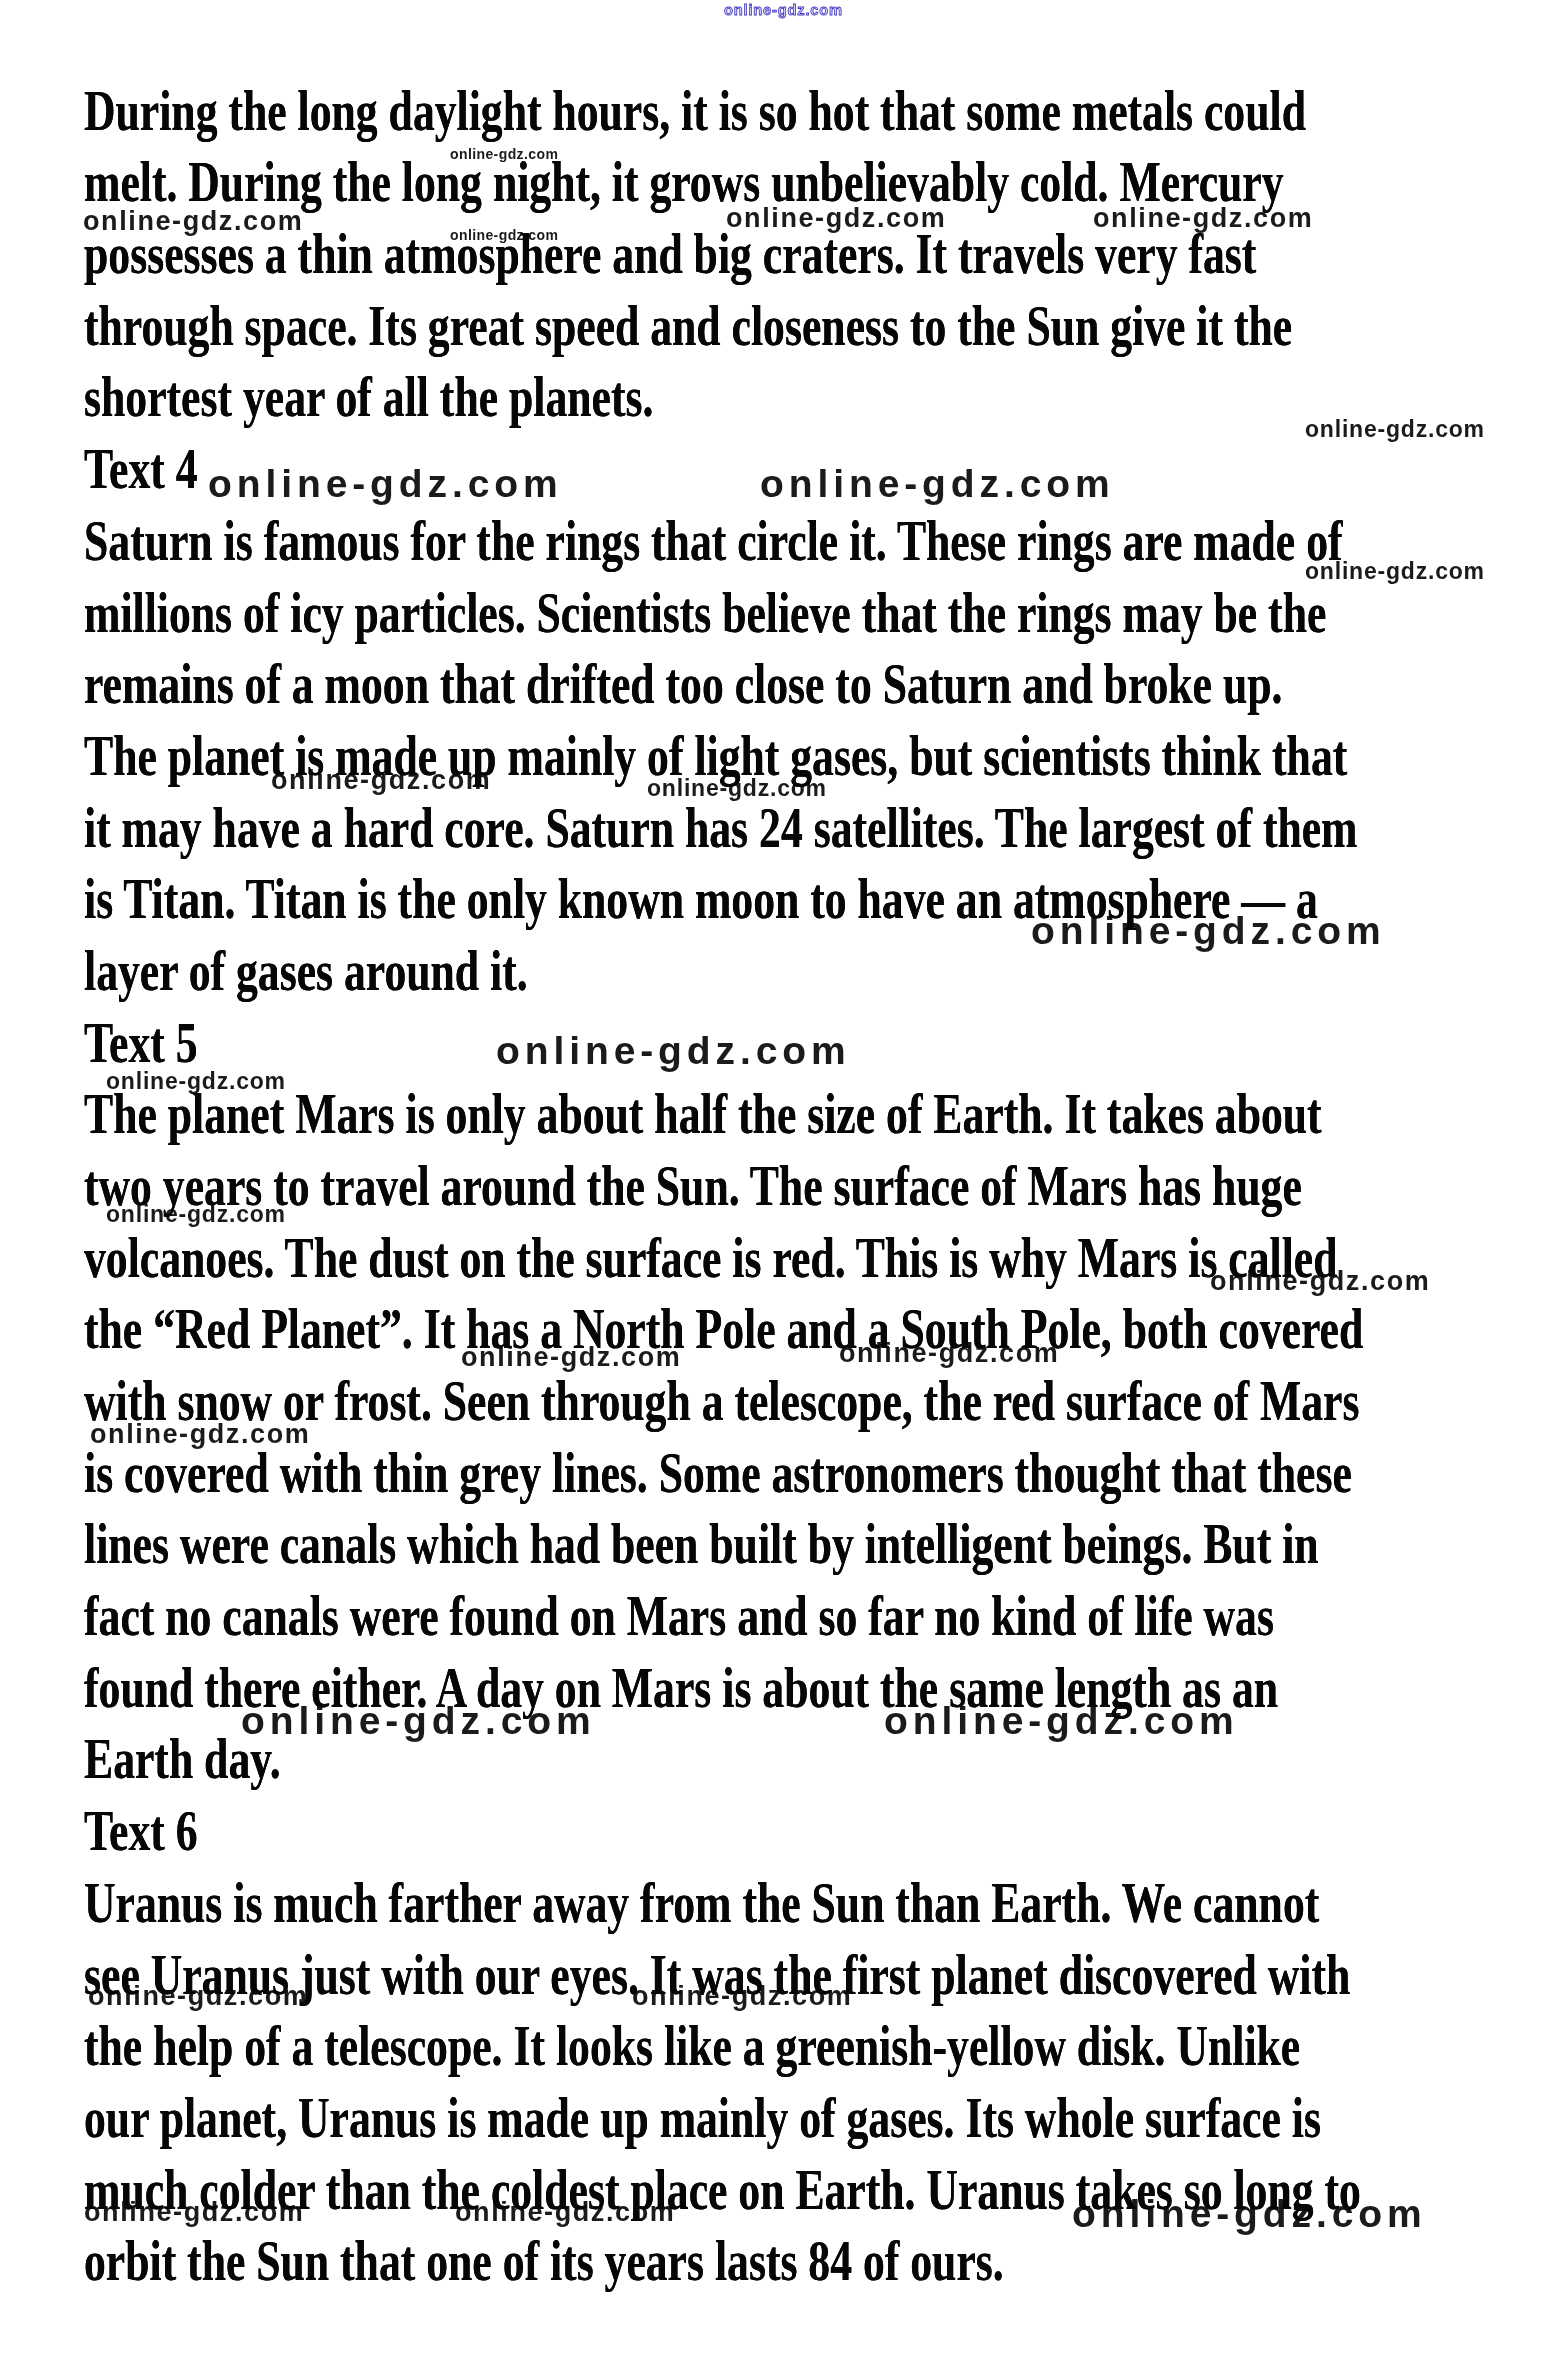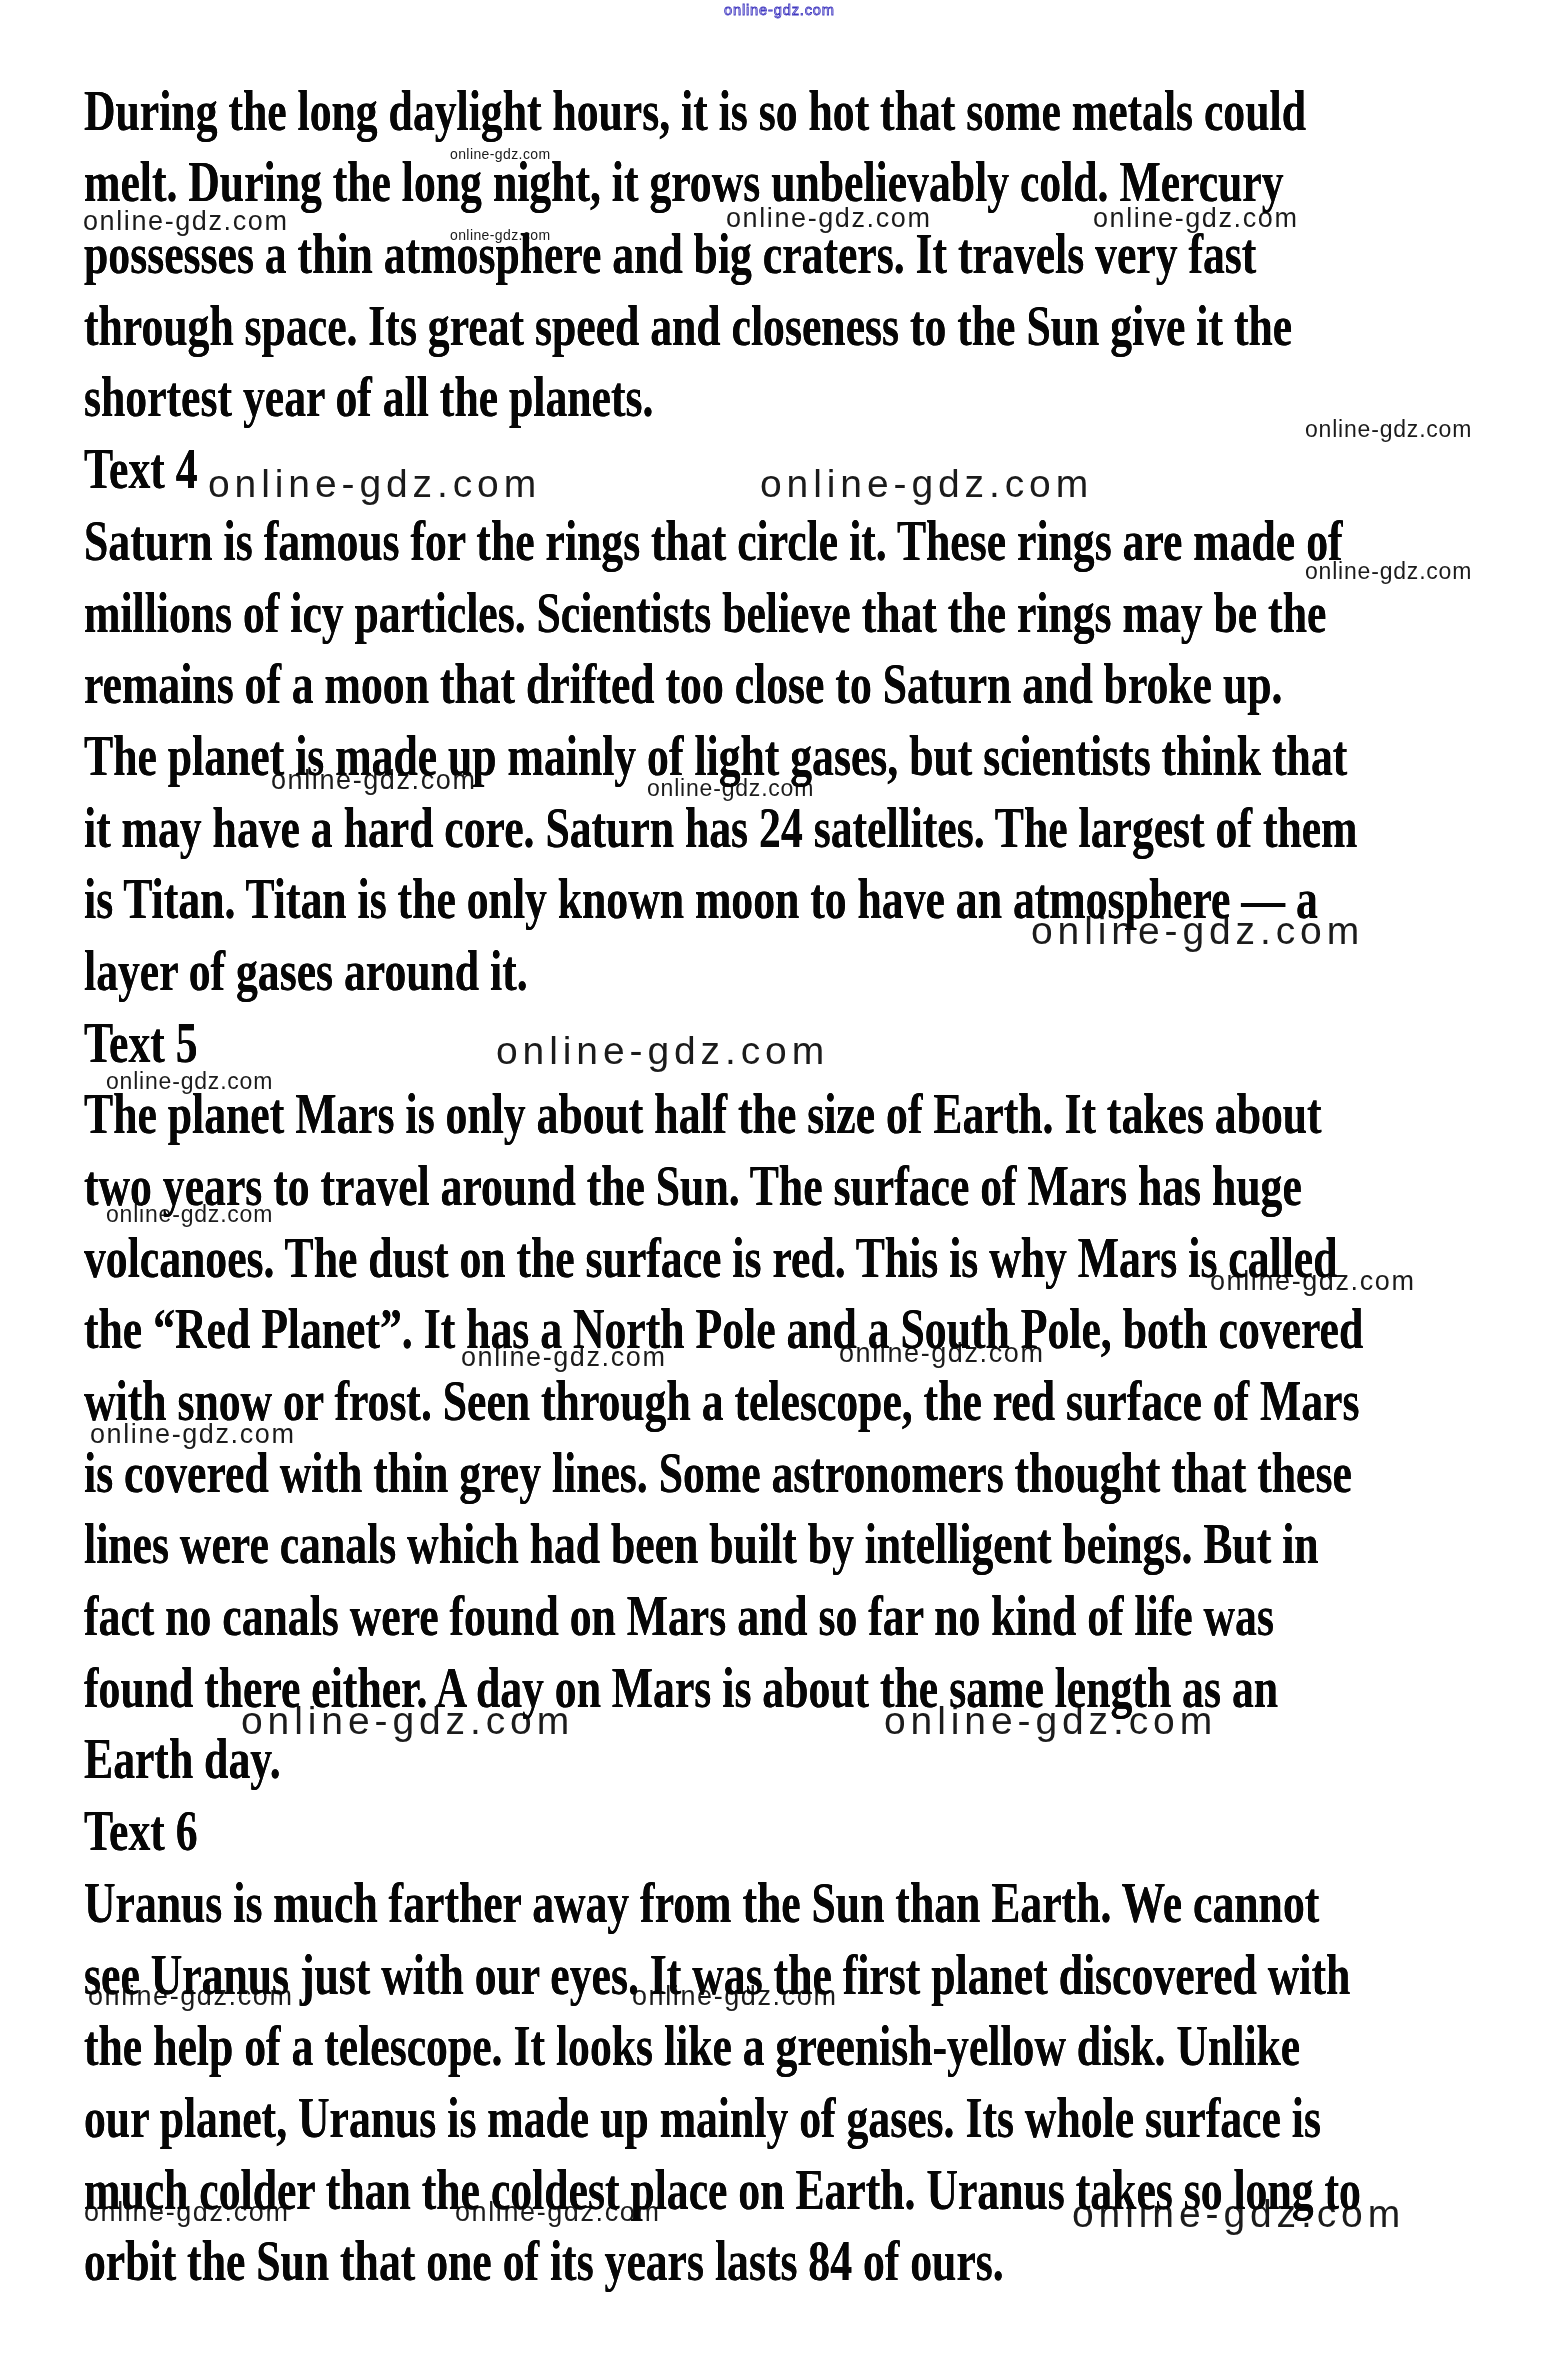--- a/index.html
+++ b/index.html
@@ -20,21 +20,21 @@
     font-size:56px;
     line-height:56px;
     color:#060606;
     transform:scaleX(0.78);
     transform-origin:left top;
     text-shadow:0 0 0.5px #111;
   }
   .wm{
     position:absolute;
     font-family:"Liberation Sans","DejaVu Sans",sans-serif;
-    font-weight:400;
+    font-weight:700;
     color:#1b1b1b;
     white-space:nowrap;
     line-height:1;
   }
   .wm-xs{font-size:14px;letter-spacing:0.4px;}
   .wm-s {font-size:23px;letter-spacing:0.8px;}
   .wm-m {font-size:27px;letter-spacing:1.6px;}
   .wm-l {font-size:39px;letter-spacing:4.9px;}
   .wm-top{
     font-size:14.7px;

